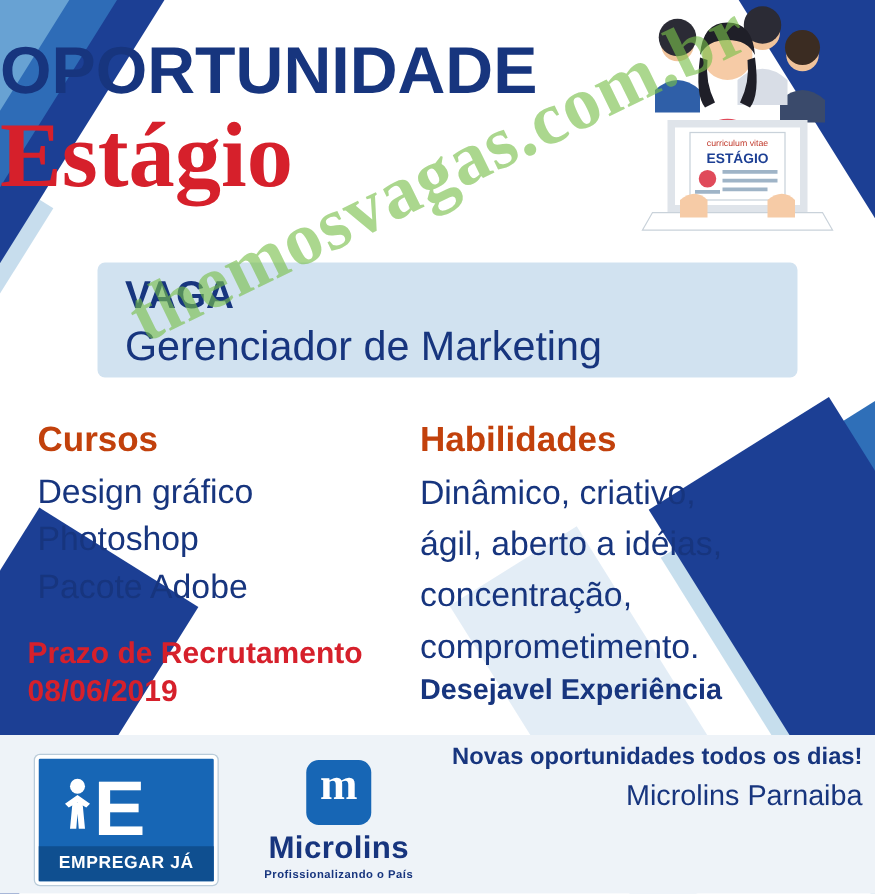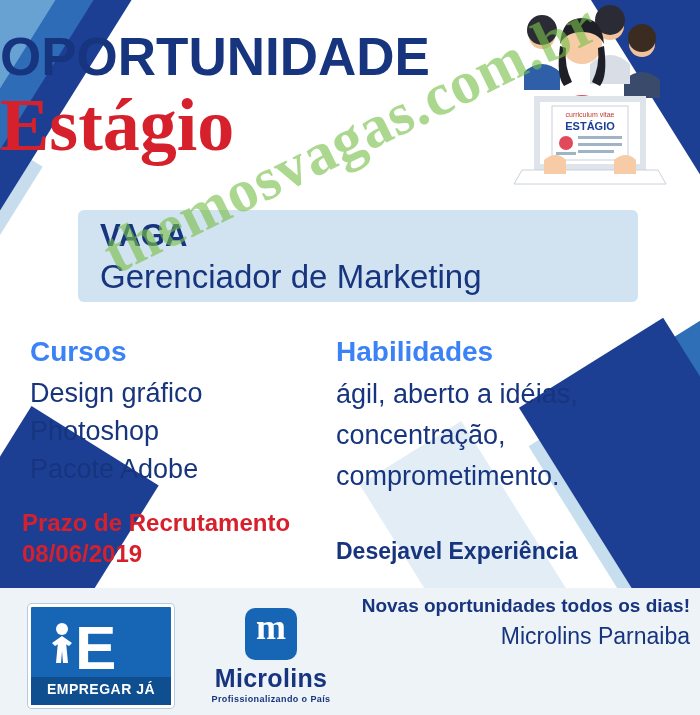--- a/index.html
+++ b/index.html
@@ -52,21 +52,21 @@
     position:absolute;left:100px;top:218px;font-size:31px;font-weight:bold;color:#17357e;
   }
   .vaga-role{
     position:absolute;left:100px;top:258px;font-size:33px;color:#17357e;
   }
 
   
   .col{position:absolute;}
   .col-left{left:30px;top:336px;width:300px;}
   .col-right{left:336px;top:336px;width:340px;}
-  .col-h{font-size:28px;font-weight:bold;color:#3b82f6;margin:0 0 6px 0;}
+  .col-h{font-size:28px;font-weight:bold;color:#c2410c;margin:0 0 6px 0;}
   .col-li{font-size:27px;color:#17357e;line-height:38px;}
   .col-li-r{font-size:27px;color:#17357e;line-height:41px;}
 
   .prazo{position:absolute;left:22px;top:508px;width:300px;}
   .prazo-t{font-size:24px;font-weight:bold;color:#d6202b;line-height:30px;}
   .prazo-d{font-size:24px;font-weight:bold;color:#d6202b;line-height:32px;}
 
   .desejavel{position:absolute;left:336px;top:538px;font-size:23px;font-weight:bold;color:#17357e;}
 
   
@@ -201,20 +201,21 @@
 
   <div class="col col-left">
     <div class="col-h">Cursos</div>
     <div class="col-li">Design gráfico</div>
     <div class="col-li">Photoshop</div>
     <div class="col-li">Pacote Adobe</div>
   </div>
 
   <div class="col col-right">
     <div class="col-h">Habilidades</div>
+    <div class="col-li-r">Dinâmico, criativo,</div>
     <div class="col-li-r">ágil, aberto a idéias,</div>
     <div class="col-li-r">concentração,</div>
     <div class="col-li-r">comprometimento.</div>
   </div>
 
   <div class="desejavel">Desejavel Experiência</div>
 
   <div class="prazo">
     <div class="prazo-t">Prazo de Recrutamento</div>
     <div class="prazo-d">08/06/2019</div>

